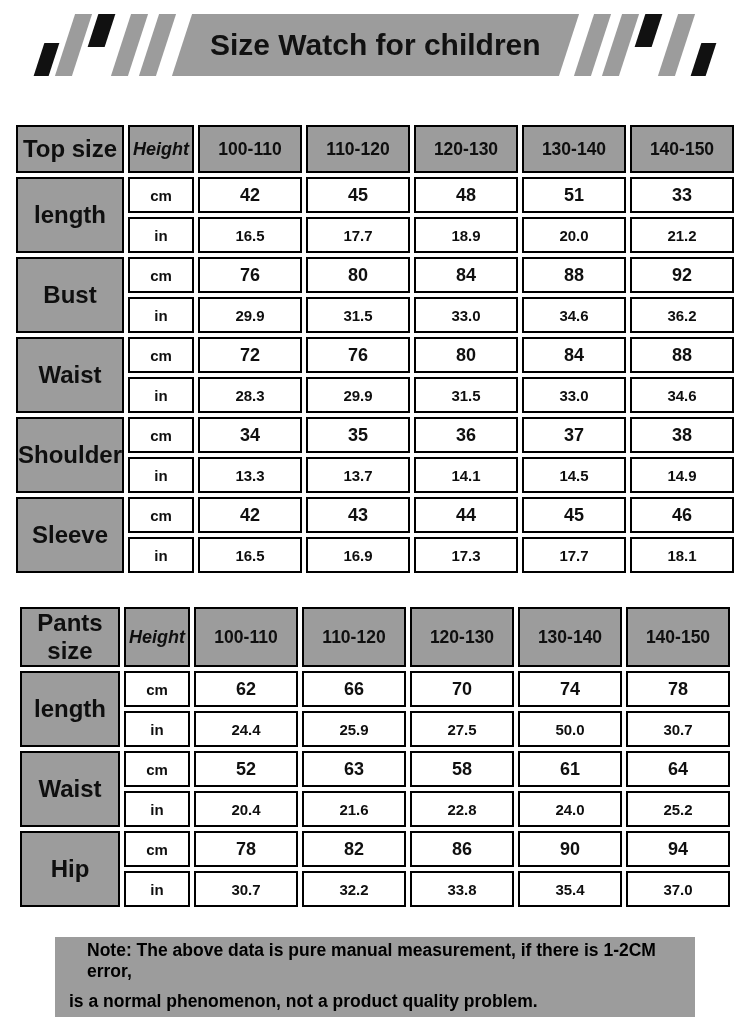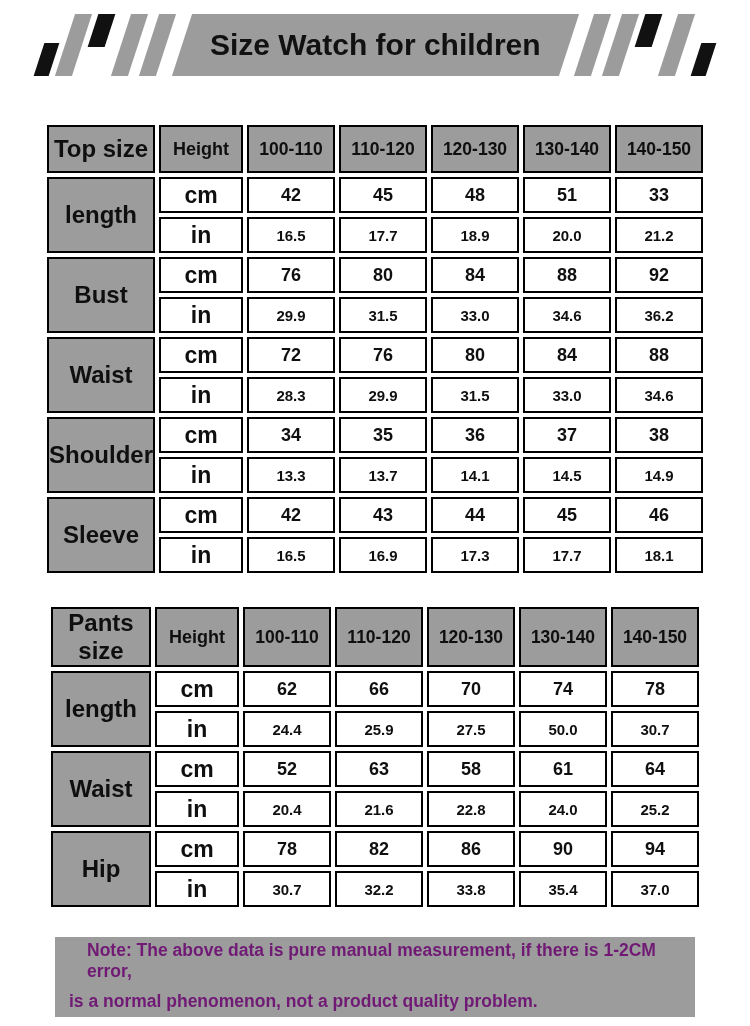--- a/index.html
+++ b/index.html
@@ -69,37 +69,37 @@
     box-sizing: border-box;
     text-align: center;
     vertical-align: middle;
     font-weight: 700;
     background: #ffffff;
     padding: 0;
     color: #0f0f0f;
   }
   .size-table .gray { background: #9c9c9c; }
   .name-cell   { width: 100px; height: 48px; font-size: 24px; }
-  .height-cell { width: 84px;  font-size: 18px; }
-  .col-cell    { width: 88px;  font-size: 17.5px; }
+  .height-cell { width: 66px;  font-size: 18px; font-style: italic; }
+  .col-cell    { width: 104px;  font-size: 17.5px; }
   .size-table td { height: 36px; }
   .rlabel      { font-size: 24px; }
-  .unit        { font-size: 23px; }
+  .unit        { font-size: 15px; }
   td.val.cmv   { font-size: 18px; }
   td.val.inv   { font-size: 15px; }
 
   
   .note {
     width: 640px;
     margin: 24px auto 0 auto;
     background: #9c9c9c;
     padding: 3px 0 5px 0;
     font-size: 17.5px;
     line-height: 1.2;
-    color: #701a75;
+    color: #000000;
   }
   .note .l1 { padding-left: 32px; }
   .note .l2 { padding-left: 14px; margin-top: 9px; }
 </style>
 </head>
 <body>
 
 <div class="page">
 
   <header class="title-row">

